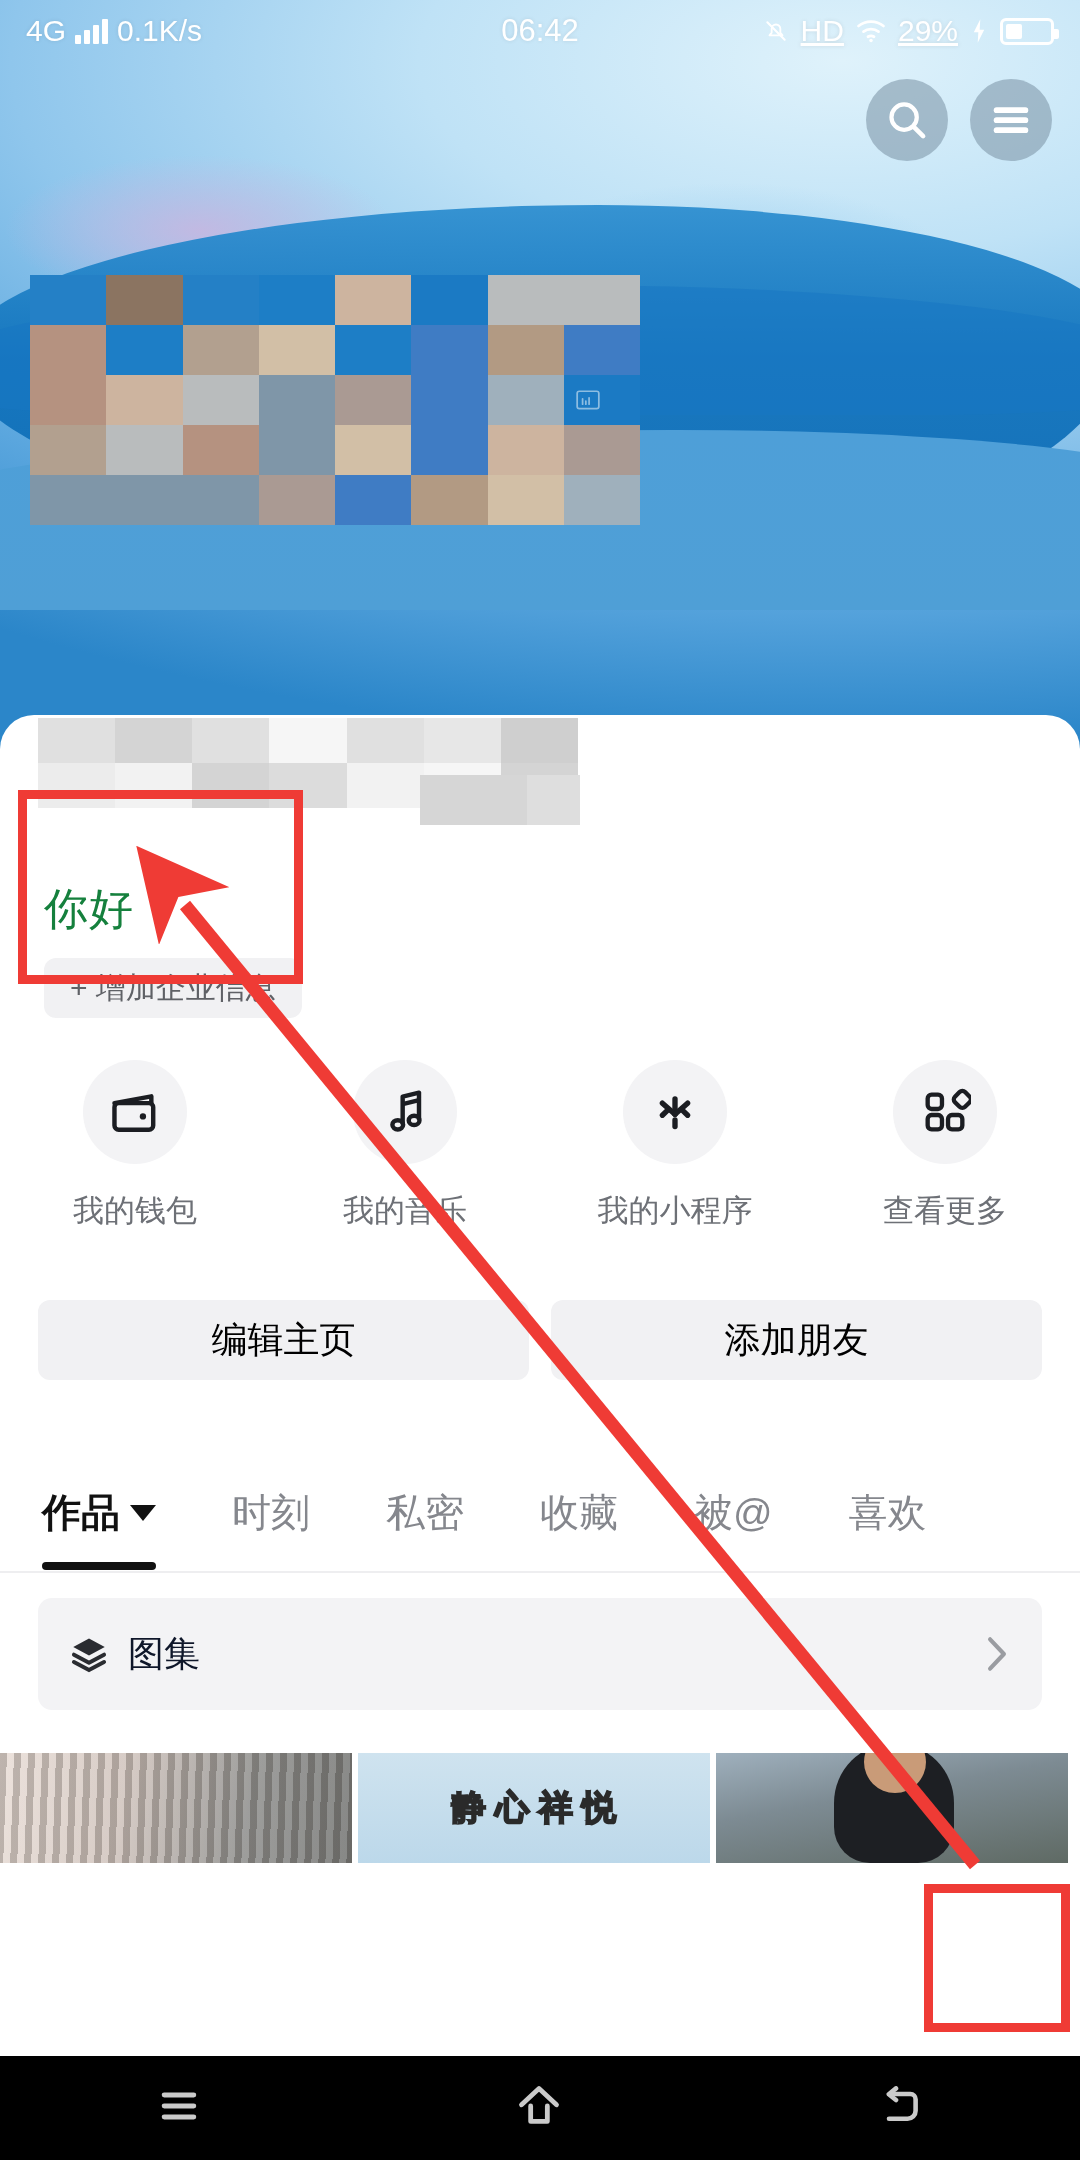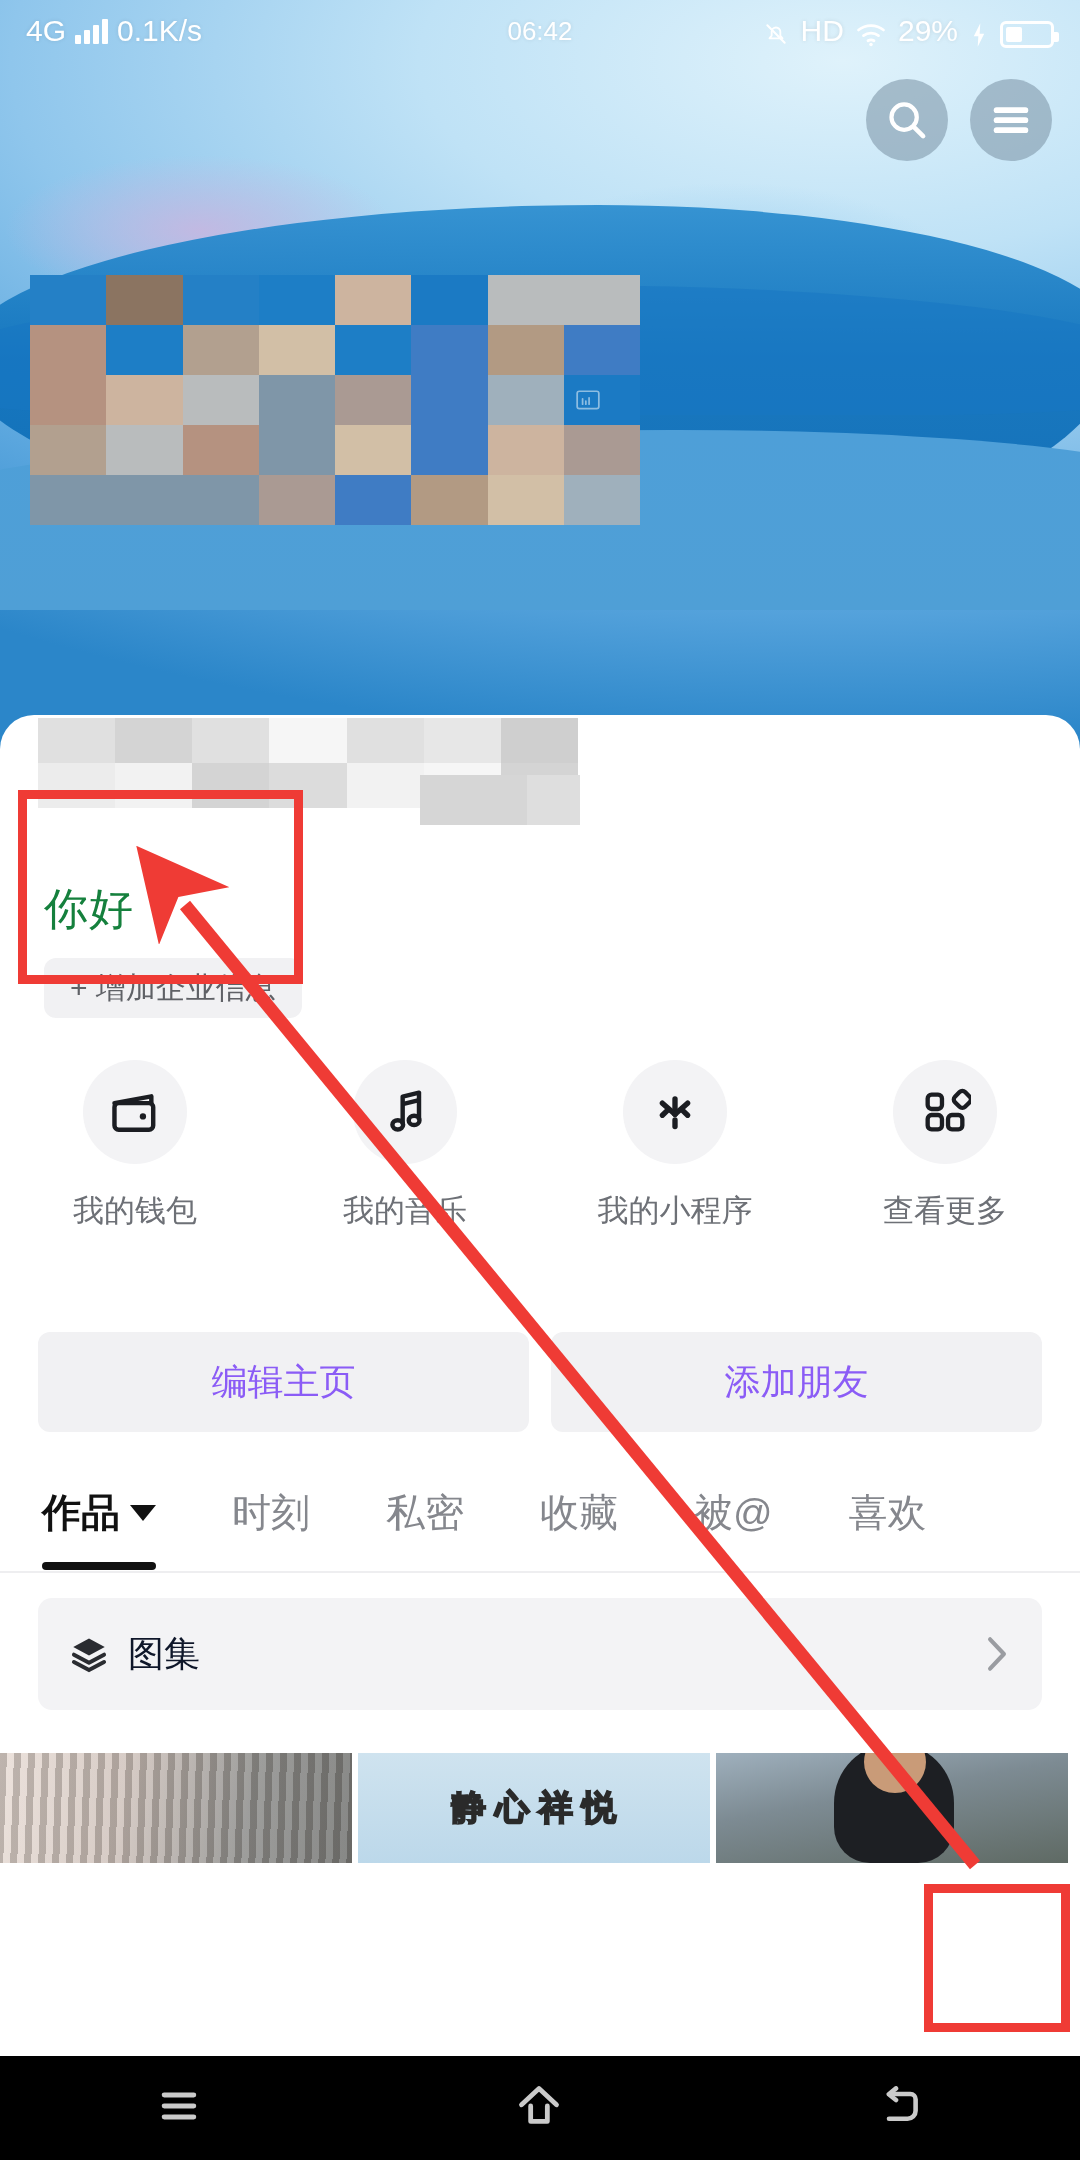--- a/index.html
+++ b/index.html
@@ -78,22 +78,22 @@
   }
 
   
   .statusbar {
     position:absolute; left:0; top:0; width:1080px; height:62px;
     display:flex; align-items:center; color:#fff;
     font-size:30px; padding:0 26px; z-index:40;
     text-shadow:0 0 4px rgba(0,0,0,.10);
   }
   .sb-left { display:flex; align-items:center; gap:9px; }
-  .sb-center { position:absolute; left:0; right:0; text-align:center; font-size:26px; }
-  .sb-right { margin-left:auto; display:flex; align-items:flex-end; gap:12px; z-index:2; }
+  .sb-center { position:absolute; left:0; right:0; text-align:center; font-size:31px; }
+  .sb-right { margin-left:auto; display:flex; align-items:center; gap:12px; z-index:2;text-decoration:underline; }
   .bars { display:flex; align-items:flex-end; gap:3px; height:26px; }
   .bars i { display:block; width:6px; background:#fff; border-radius:1px; }
   .bars i:nth-child(1){height:9px}.bars i:nth-child(2){height:14px}
   .bars i:nth-child(3){height:19px}.bars i:nth-child(4){height:25px}
   .batt {
     width:54px; height:27px; border:3px solid #fff; border-radius:6px;
     position:relative; display:flex; align-items:center; padding:3px;
   }
   .batt::after{content:"";position:absolute;right:-8px;top:8px;width:5px;height:10px;background:#fff;border-radius:0 2px 2px 0;}
   .batt i{display:block;height:100%;width:38%;background:#fff;border-radius:2px;}
@@ -126,23 +126,23 @@
     margin:0 auto 26px; display:flex; align-items:center; justify-content:center;
   }
   .quick-label { font-size:31px; color:#6d7076; }
 
   
   .actions {
     position:absolute; left:38px; top:1300px; width:1004px;
     display:flex; gap:22px;
   }
   .act-btn {
-    flex:1; height:100px; background:#f1f1f3; border-radius:12px;
+    flex:1; height:80px; background:#f1f1f3; border-radius:12px;
     display:flex; align-items:center; justify-content:center;
-    font-size:36px; color:#8b5cf6;margin-top:32px;
+    font-size:36px; color:#000000;
   }
 
   
   .tabs {
     position:absolute; left:0; top:1455px; width:1080px; height:118px;
     display:flex; align-items:center; gap:0; padding-left:42px;
     border-bottom:2px solid #eeeef0; overflow:hidden;
   }
   .tab { font-size:39px; color:#85878d; white-space:nowrap; margin-right:76px;
          display:flex; align-items:center; gap:10px; position:relative; }

